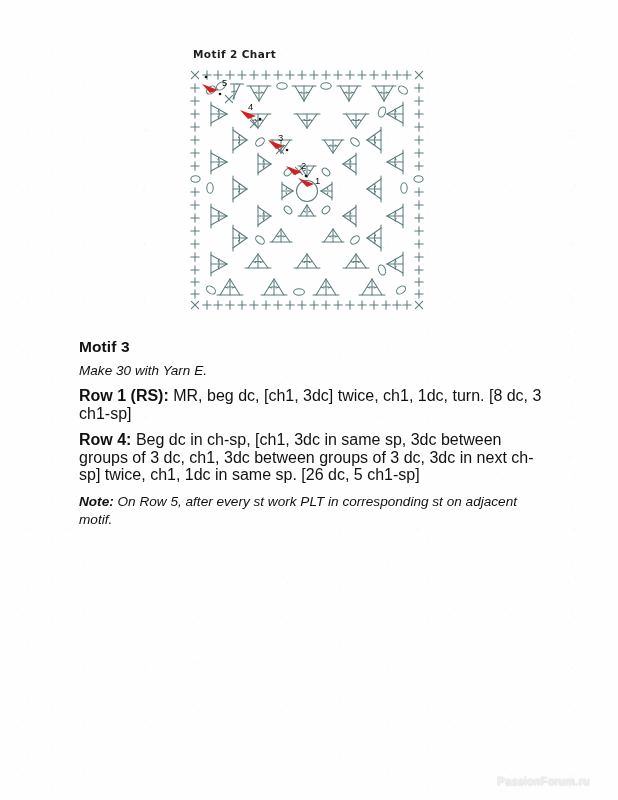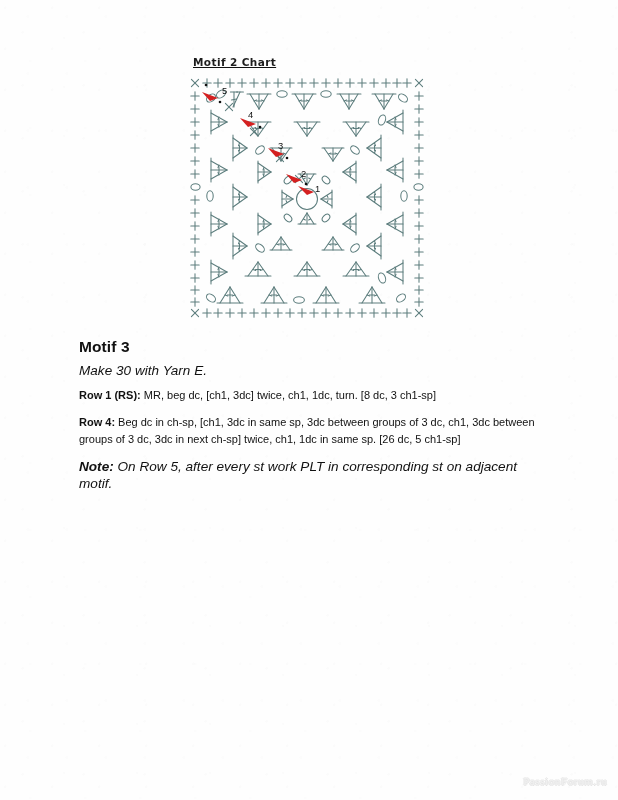--- a/index.html
+++ b/index.html
@@ -29,23 +29,22 @@
       radial-gradient(circle at 88% 77%, rgba(0,0,0,0.015) 0 1.0px, transparent 1.4px),
       radial-gradient(circle at 55% 91%, rgba(0,0,0,0.012) 0 1.2px, transparent 1.6px);
     background-size: 47px 41px, 61px 53px, 39px 57px, 73px 49px, 55px 67px;
     opacity: 0.85;
   }
 
   
   #chart-block {
     position: absolute;
     left: 186px;
-    top: 56px;
+    top: 48px;
     width: 250px;
-    text-decoration: underline;
   }
   #chart-title {
     font-family: "DejaVu Sans", sans-serif;
     font-size: 10.5px;
     font-weight: 700;
     letter-spacing: 0.4px;
     color: #1d1d1d;
     margin: 0 0 6px 7px;
   }
   #chart-svg-wrap {
@@ -67,48 +66,48 @@
     margin: 0 0 7px 0;
     letter-spacing: 0.1px;
   }
   .subtitle {
     font-size: 13.5px;
     font-style: italic;
     margin: 0 0 9px 0;
     letter-spacing: 0.05px;
   }
   .row-para {
-    font-size: 11px;
+    font-size: 16px;
     line-height: 17.6px;
     margin: 0 0 9px 0;
     text-align: left;
   }
   .row-para .lbl { font-weight: 700; }
   .note-para {
     font-size: 13.6px;
     line-height: 17.6px;
     margin: 0 0 9px 0;
     font-style: italic;
   }
   .note-para .lbl { font-weight: 700; }
 
   
   #watermark {
     position: absolute;
-    right: 11px;
+    right: 28px;
     bottom: 13px;
     font-size: 11px;
     letter-spacing: 0.6px;
     color: #f0f0f0;
     text-shadow:
        0 1px 0 #e3e3e3,
        1px 0 0 #e8e8e8,
       -1px 0 0 #e8e8e8,
        0 -1px 0 #ededed;
-    font-family: Liberation Serif, serif;
+    font-family: Liberation Sans, sans-serif;
     user-select: none;
   }
 </style>
 </head>
 <body>
 
 <div id="paper-texture"></div>
 
 <div id="chart-block">
   <div id="chart-title">Motif 2 Chart</div>

